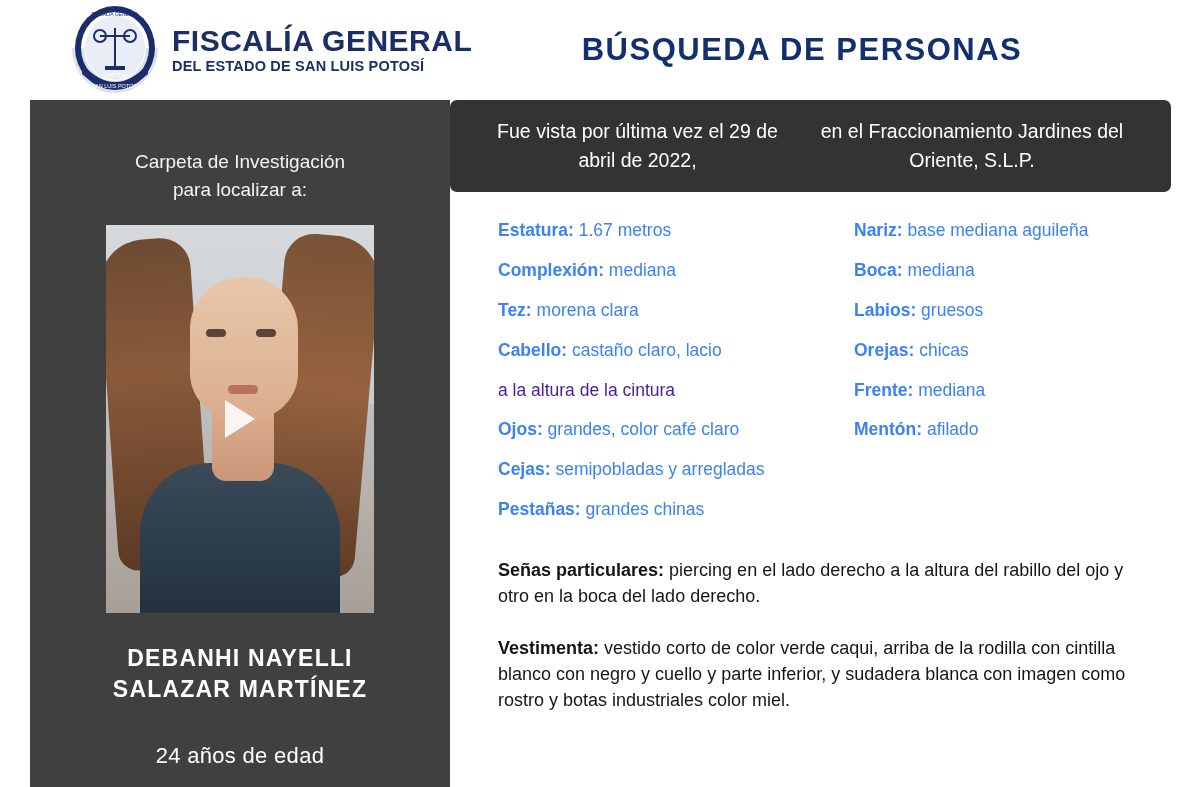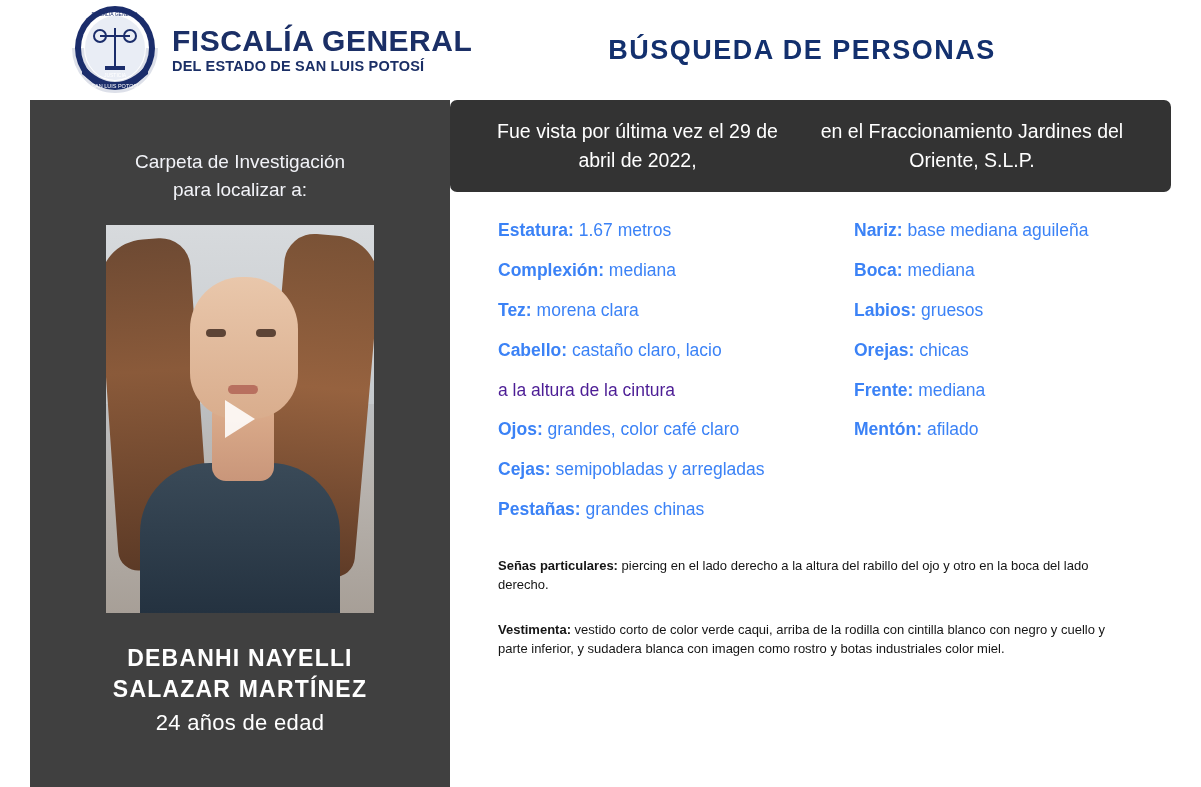--- a/index.html
+++ b/index.html
@@ -55,21 +55,21 @@
     color: #1b2f66;
     letter-spacing: 0.2px;
     margin-top: 3px;
   }
   .header-right {
     flex: 1;
     text-align: center;
     padding-right: 40px;
   }
   .busqueda-title {
-    font-size: 27px;
+    font-size: 31px;
     font-weight: bold;
     color: #13306e;
     letter-spacing: 1.5px;
   }
 
   
   .sheet {
     position: absolute;
     left: 30px;
     top: 100px;
@@ -174,21 +174,21 @@
     border-bottom: 19px solid transparent;
   }
   .victim-name {
     margin-top: 30px;
     font-size: 23px;
     font-weight: bold;
     letter-spacing: 1.2px;
     line-height: 1.35;
   }
   .victim-age {
-    margin-top: 5px;
+    margin-top: 38px;
     font-size: 22px;
     letter-spacing: 0.3px;
   }
 
   
   .right-col {
     position: absolute;
     left: 420px; top: 0;
     width: 721px;
     height: 687px;
@@ -225,21 +225,21 @@
   }
   .detail-line b { font-weight: bold; }
   .cont-line {
     font-size: 17.5px;
     color: #4c1d95;
     margin-bottom: 18px;
     line-height: 1.25;
   }
   .block {
     padding: 0 42px 0 48px;
-    font-size: 13px;
+    font-size: 18px;
     color: #151515;
     line-height: 1.45;
   }
   .block.senas { margin-top: 18px; }
   .block.vestimenta { margin-top: 26px; }
   .block b { font-weight: bold; }
   .side-white-l {
     position: absolute;
     left: 0; top: 100px;
     width: 30px; height: 687px;

